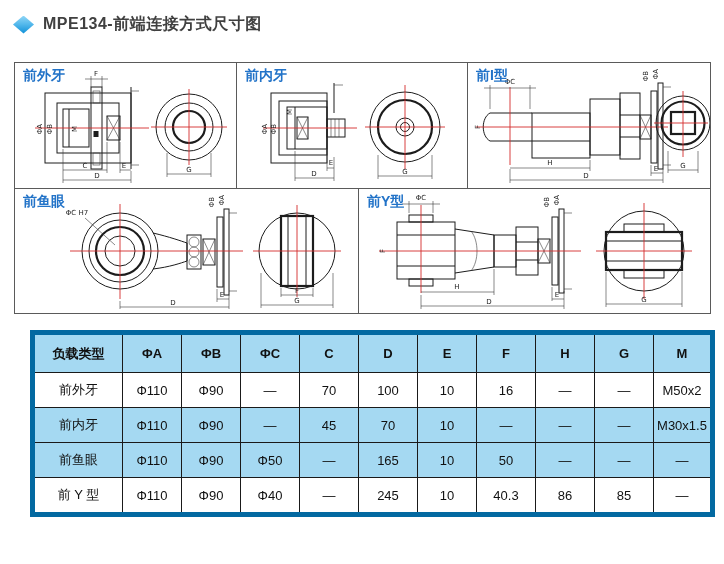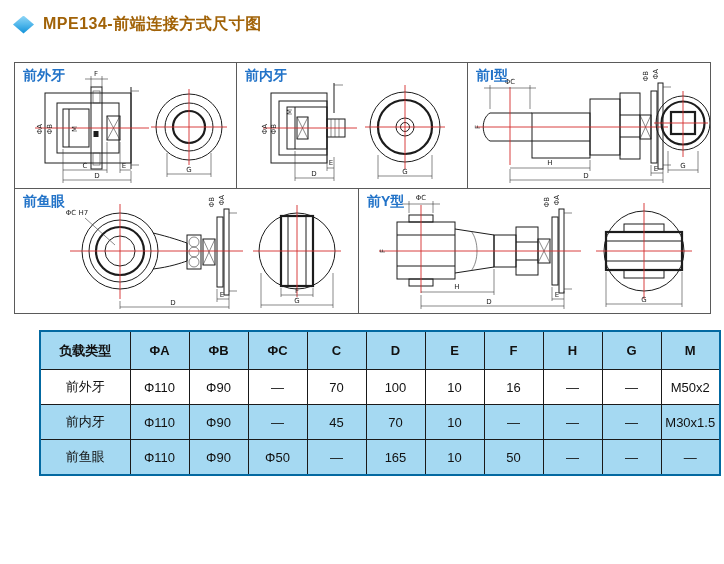--- a/index.html
+++ b/index.html
@@ -3,39 +3,39 @@
 <meta charset="utf-8">
 <style>
   html,body{margin:0;padding:0;background:#fff;}
   .page{position:relative;width:724px;height:564px;background:#fff;overflow:hidden;
         font-family:"Liberation Sans","DejaVu Sans",sans-serif;}
   
   .header{position:absolute;left:13px;top:14px;display:flex;align-items:center;gap:9px;}
   .diamond{width:21px;height:18px;
      background:linear-gradient(180deg,#8ed5f6 0%,#55b9ec 45%,#0f90d8 100%);
      clip-path:polygon(50% 0,100% 50%,50% 100%,0 50%);}
-  .title{font-size:16px;font-weight:bold;color:#a16207;letter-spacing:.5px;}
+  .title{font-size:16px;font-weight:bold;color:#404040;letter-spacing:.5px;}
   
   .diagram{position:absolute;left:14px;top:62px;width:695px;height:250px;border:1px solid #5a5a5a;background:#fff;}
   .drow{display:flex;}
   .drow-top{height:125px;border-bottom:1px solid #5a5a5a;}
   .drow-bottom{height:124px;}
   .panel{position:relative;box-sizing:border-box;border-right:1px solid #5a5a5a;overflow:hidden;}
   .panel.last{border-right:none;}
   .panel-label{position:absolute;left:8px;top:4px;font-size:14px;font-weight:bold;color:#2273c8;z-index:2;}
   .panel svg{display:block;}
   
   .ln{stroke:#1c1c1c;stroke-width:1;fill:none;}
   .ln2{stroke:#1c1c1c;stroke-width:2.2;fill:none;}
   .thin{stroke:#3a3a3a;stroke-width:.6;fill:none;}
   .red{stroke:#d42a2a;stroke-width:.9;fill:none;}
   .dt{font-size:7px;fill:#1c1c1c;text-anchor:middle;font-family:"DejaVu Sans",sans-serif;}
   
-  .spec-table{position:absolute;left:39px;top:330px;width:680px;border-collapse:collapse;
-      table-layout:fixed;border:2px solid #0369a1;}
+  .spec-table{position:absolute;left:30px;top:330px;width:680px;border-collapse:collapse;
+      table-layout:fixed;border:5px solid #0369a1;}
   .spec-table th,.spec-table td{border:1px solid #1a1a1a;text-align:center;vertical-align:middle;
       font-size:13px;color:#111;padding:0;overflow:hidden;white-space:nowrap;}
   .spec-table th{height:37px;font-weight:bold;}
   .spec-table td{height:34px;font-weight:normal;}
   .row-blue{background:#a5d9f2;}
   .row-white{background:#ffffff;}
 </style>
 </head>
 <body>
 
@@ -356,16 +356,29 @@
         <td>Φ90</td>
         <td>Φ50</td>
         <td>—</td>
         <td>165</td>
         <td>10</td>
         <td>50</td>
         <td>—</td>
         <td>—</td>
         <td>—</td>
       </tr>
+      <tr class="row-white">
+        <td>前 Y 型</td>
+        <td>Φ110</td>
+        <td>Φ90</td>
+        <td>Φ40</td>
+        <td>—</td>
+        <td>245</td>
+        <td>10</td>
+        <td>40.3</td>
+        <td>86</td>
+        <td>85</td>
+        <td>—</td>
+      </tr>
     </tbody>
   </table>
 
 </div>
 
 </body></html>

